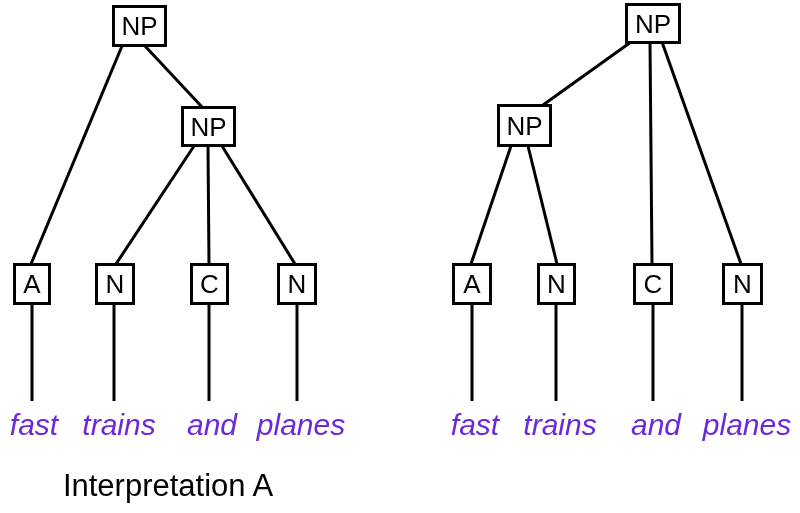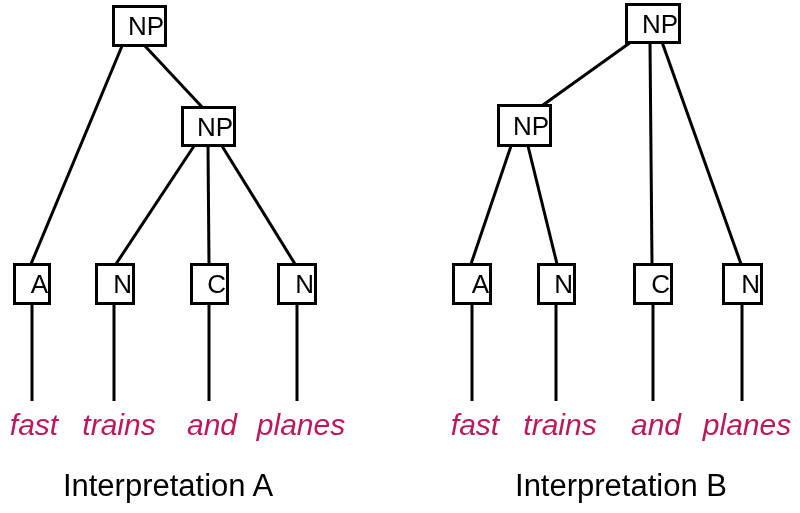--- a/index.html
+++ b/index.html
@@ -22,31 +22,31 @@
     width: 800px;
     height: 513px;
   }
   .node {
     position: absolute;
     box-sizing: border-box;
     border: 3px solid #000000;
     background: #ffffff;
     display: flex;
     align-items: center;
-    justify-content: flex-end;
+    justify-content: center;
     font-size: 26px;
     color: #000000;
     line-height: 1;
   }
   .word {
     position: absolute;
     transform: translateX(-50%);
     font-size: 30px;
     font-style: italic;
-    color: #be185d;
+    color: #6d28d9;
     white-space: nowrap;
     line-height: 1;
   }
   .caption {
     position: absolute;
     transform: translateX(-50%);
     font-size: 31px;
     color: #000000;
     white-space: nowrap;
     line-height: 1;
@@ -126,15 +126,14 @@
     </div>
   <div class="node" style="left:722px; top:263px; width:41px; height:42px;">
       <span>N</span>
     </div>
 
   <div class="word" style="left:475px; top:410px;">fast</div>
   <div class="word" style="left:560px; top:410px;">trains</div>
   <div class="word" style="left:656px; top:410px;">and</div>
   <div class="word" style="left:747px; top:410px;">planes</div>
 
-  <div class="caption" style="left:621px; top:470px;">Interpretation B</div>
 
 </div>
 
 </body></html>

